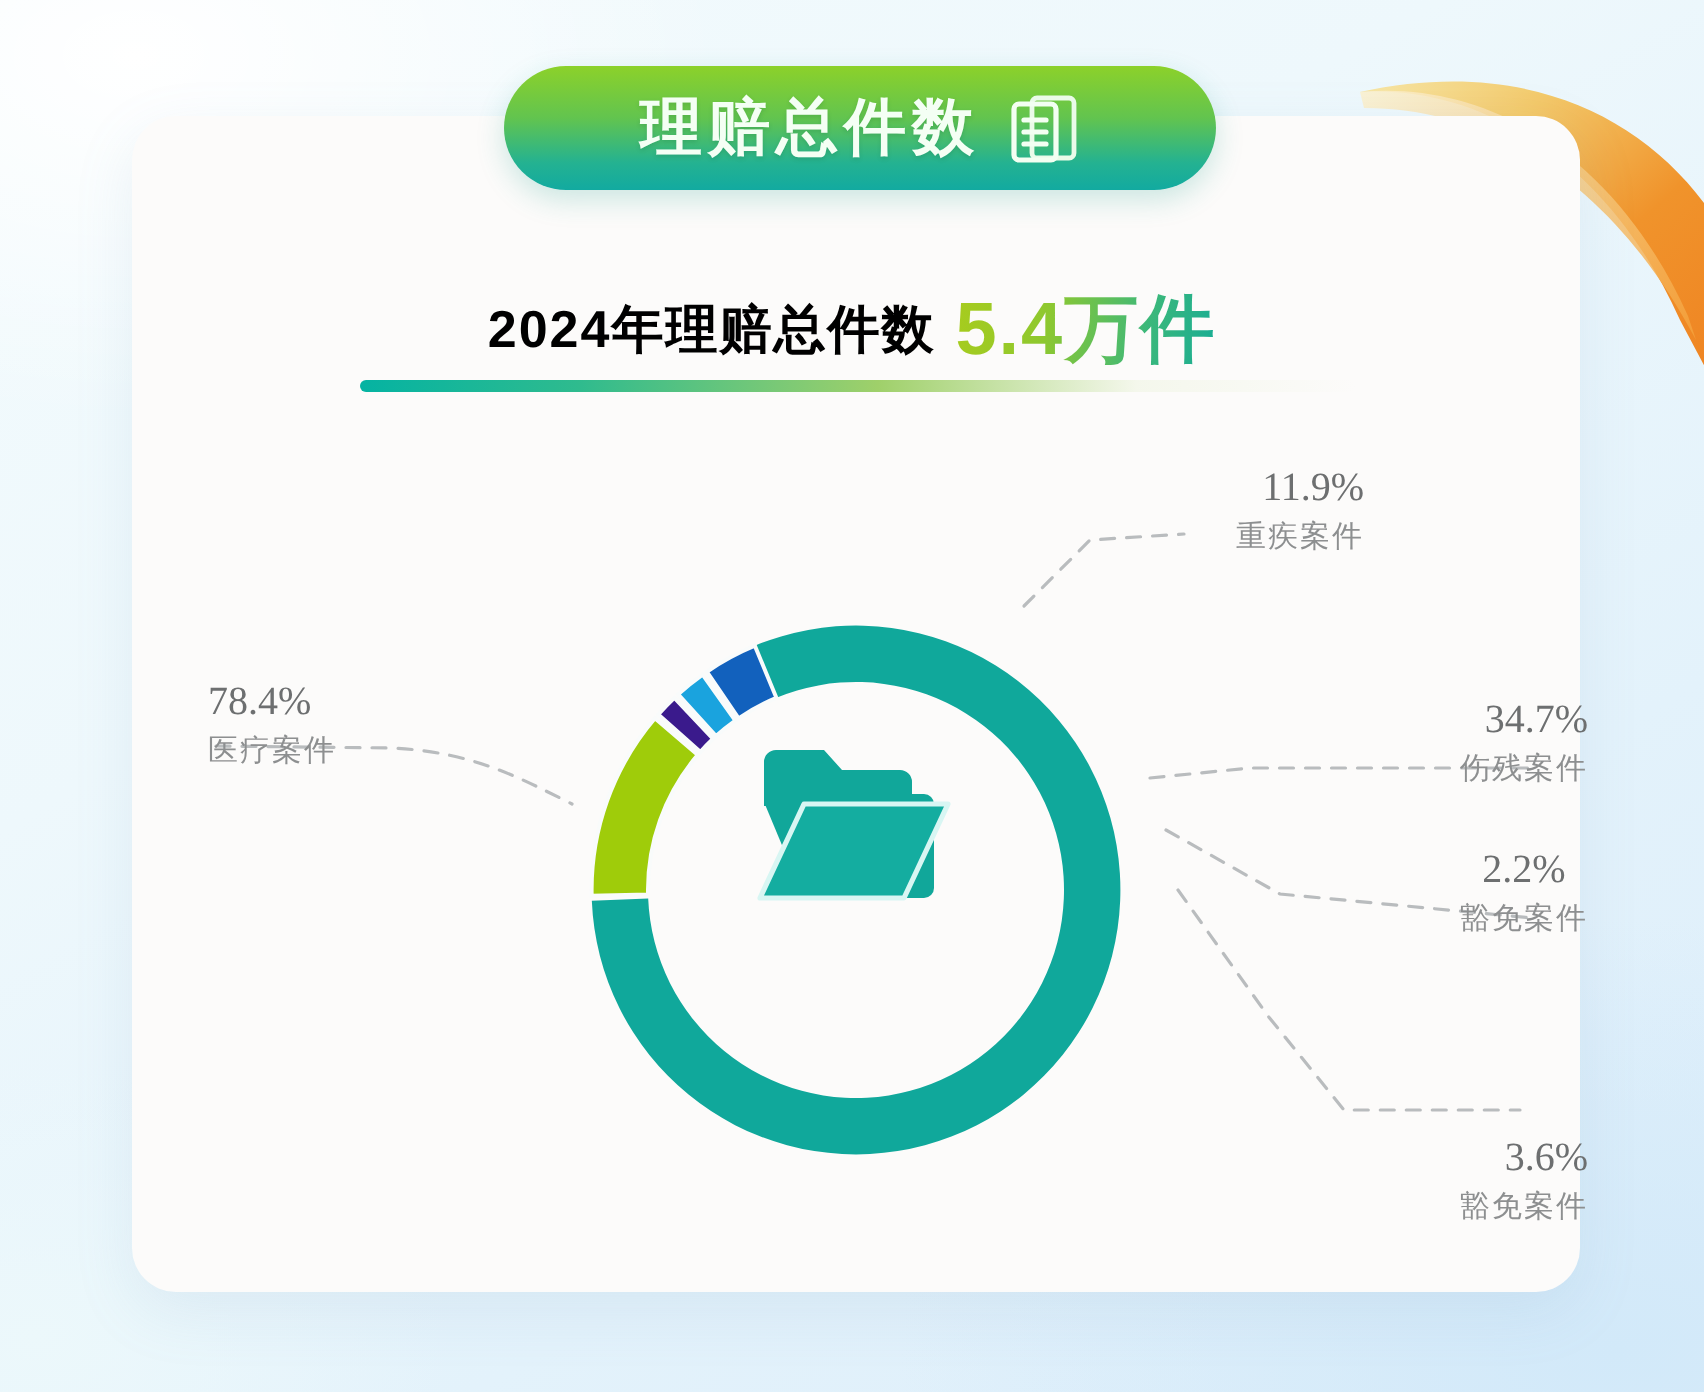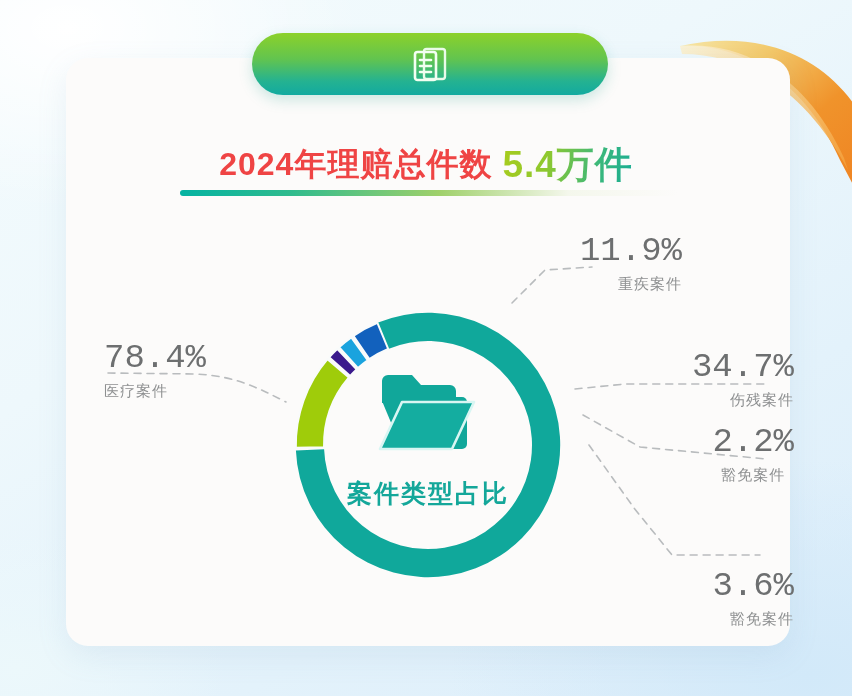--- a/index.html
+++ b/index.html
@@ -82,23 +82,23 @@
   
   .heading {
     position: absolute;
     left: 0;
     right: 0;
     top: 140px;
     text-align: center;
     white-space: nowrap;
   }
   .heading-main {
-    font-size: 32px;
-    font-weight: bold;
-    color: #ef4444;
+    font-size: 26px;
+    font-weight: bold;
+    color: #000000;
     letter-spacing: 1px;
     vertical-align: middle;
   }
   .heading-highlight {
     font-size: 37px;
     font-weight: bold;
     letter-spacing: 1px;
     margin-left: 10px;
     vertical-align: middle;
     background: linear-gradient(100deg, #a8cc1d 0%, #8ec82f 35%, #3cb87a 72%, #17ac95 100%);
@@ -138,23 +138,23 @@
     letter-spacing: 2px;
     color: #14a79a;
   }
 
   
   .callout {
     position: absolute;
     white-space: nowrap;
   }
   .callout .pct {
-    font-size: 34px;
+    font-size: 20px;
     color: #6d6f70;
-    font-family: Liberation Mono, monospace;
+    font-family: Liberation Serif, serif;
     line-height: 1.05;
   }
   .callout .name {
     font-size: 15px;
     color: #8d8f90;
     letter-spacing: 1px;
     line-height: 1.4;
     margin-top: 3px;
   }
   .callout.right { text-align: right; }
@@ -187,20 +187,21 @@
       </linearGradient>
     </defs>
     <path d="M22,62 C82,58 146,96 182,176 L200,210 L200,126 C166,74 104,44 22,62 Z" fill="url(#ribGrad)"></path>
     <path d="M22,62 C86,56 150,94 186,174 L190,186 C150,110 90,70 24,70 Z" fill="url(#ribGrad2)" opacity="0.85"></path>
   </svg>
 </div>
 
 <div class="card"></div>
 
 <div class="badge">
+  <span class="badge-text">理赔总件数</span>
   <svg class="badge-icon" viewBox="0 0 36 38">
     <rect x="12" y="4" width="21" height="30" rx="2.5" fill="none" stroke="#eafbe9" stroke-width="2.4"></rect>
     <rect x="3" y="7" width="21" height="28" rx="2.5" fill="none" stroke="#f3fff2" stroke-width="2.6"></rect>
     <line x1="8" y1="15" x2="19" y2="15" stroke="#f3fff2" stroke-width="2.6" stroke-linecap="round"></line>
     <line x1="8" y1="21" x2="19" y2="21" stroke="#f3fff2" stroke-width="2.6" stroke-linecap="round"></line>
     <line x1="8" y1="27" x2="19" y2="27" stroke="#f3fff2" stroke-width="2.6" stroke-linecap="round"></line>
   </svg>
 </div>
 
 <div class="heading">
@@ -235,21 +236,20 @@
       </g>
   </svg>
 
   <svg width="104" height="92" viewBox="0 0 104 92" style="position:absolute; left:108px; top:82px;">
     <path d="M6,14 a6,6 0 0 1 6,-6 h24 l9,10 h29 a6,6 0 0 1 6,6 v12 h-74 Z" fill="#11a79a"></path>
     <path d="M2,34 h70 l-20,48 h-50 Z" fill="#ffffff" opacity="0"></path>
     <path d="M6,30 h80 a5,5 0 0 1 5,5 v42 a5,5 0 0 1 -5,5 h-60 l-20,-48 Z" fill="#11a79a"></path>
     <path d="M26,35 h72 l-22,47 h-72 Z" fill="#14ada0" stroke="#d8f6f3" stroke-width="2.6" stroke-linejoin="round"></path>
   </svg>
 
-  <div class="center-label">案件类型占比</div>
 </div>
 
 <div class="callout left" style="left:104px; top:341px;">
   <div class="pct">78.4%</div>
   <div class="name">医疗案件</div>
 </div>
 
 <div class="callout right" style="right:170px; top:234px;">
   <div class="pct">11.9%</div>
   <div class="name">重疾案件</div>

